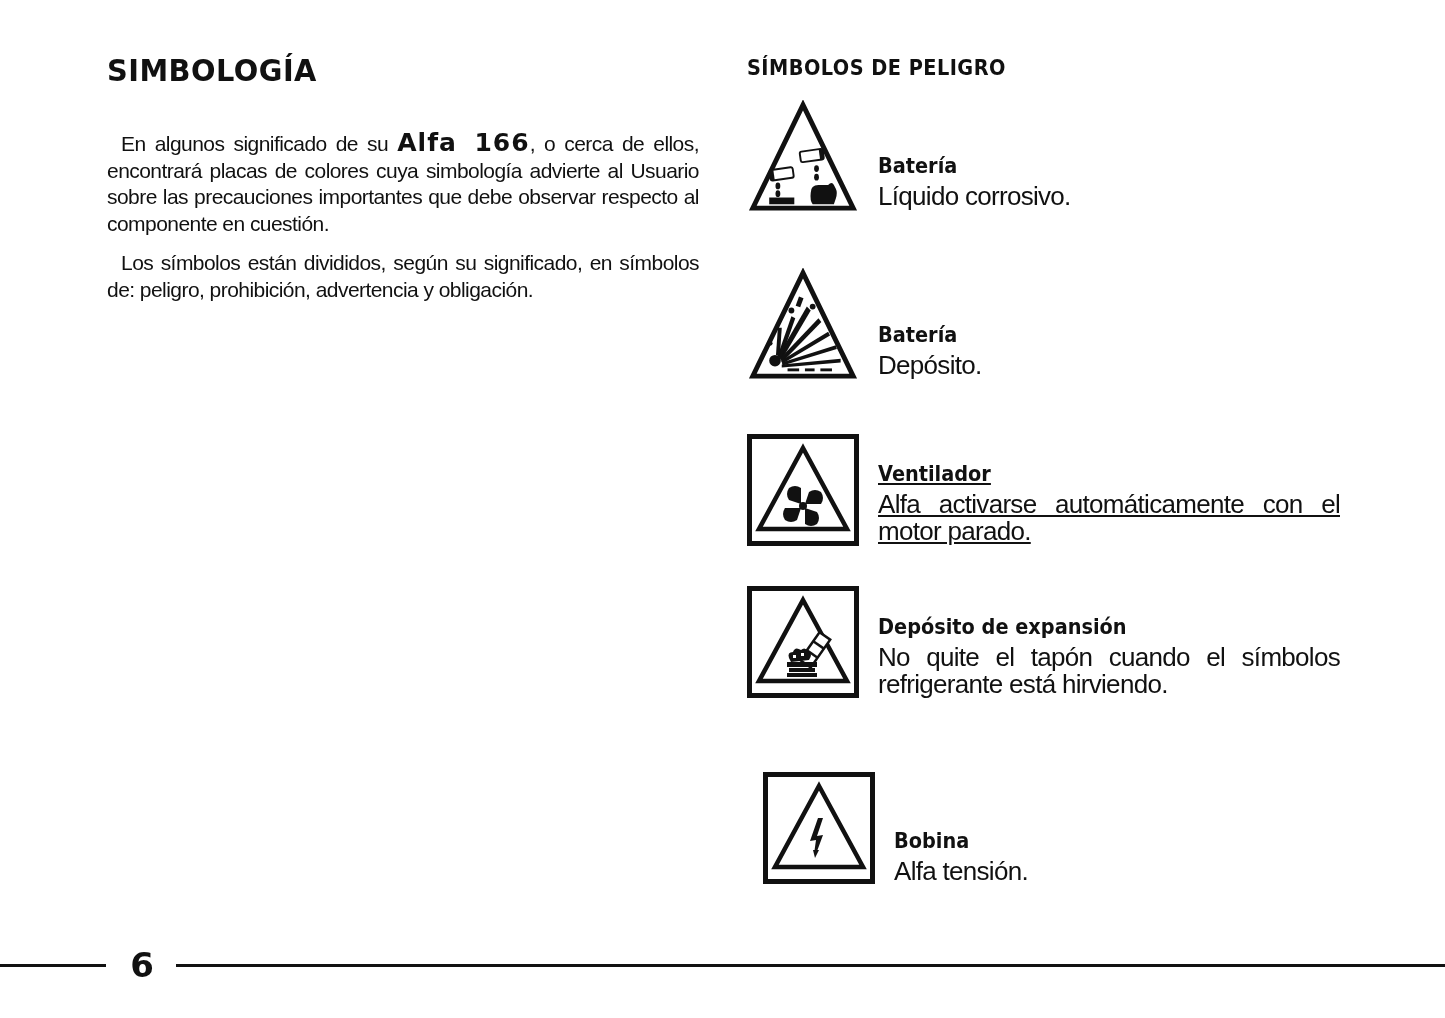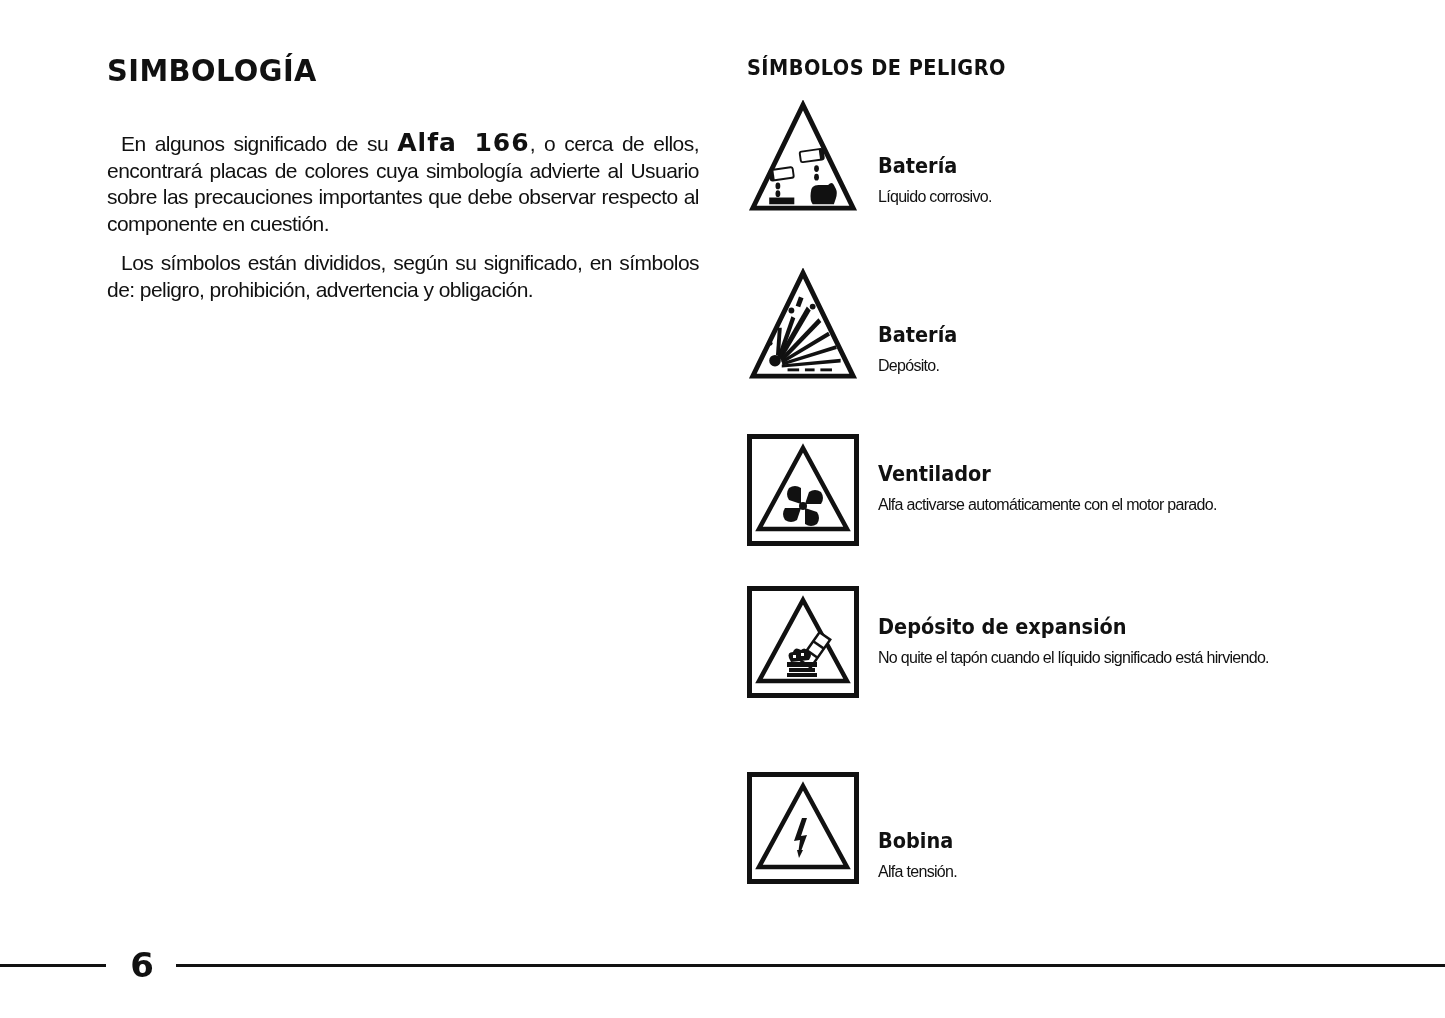--- a/index.html
+++ b/index.html
@@ -91,21 +91,21 @@
       font-weight: bold;
       font-size: 21px;
       line-height: 28px;
       transform: scaleX(0.92);
       transform-origin: left top;
       white-space: nowrap;
     }
     .symbol-desc {
       margin: 3px 0 0 0;
       font-family: "Liberation Sans", sans-serif;
-      font-size: 16px;
+      font-size: 26px;
       line-height: 27px;
       letter-spacing: -0.7px;
       text-align: justify;
     }
     .footer-rule-left {
       position: absolute;
       left: 0;
       top: 964px;
       width: 106px;
       height: 3px;
@@ -211,21 +211,21 @@
       <polygon points="56,14 100,95 12,95" fill="none" stroke="#111" stroke-width="4.5" stroke-linejoin="miter"></polygon>
       <g fill="#111" transform="translate(56 72)">
         <path d="M-2 -2 L-2 -18 Q-8 -22 -14 -18 Q-18 -12 -14 -6 Z"></path>
         <path d="M2 -2 L18 -2 Q22 -8 18 -14 Q12 -18 6 -14 Z"></path>
         <path d="M2 2 L2 18 Q8 22 14 18 Q18 12 14 6 Z"></path>
         <path d="M-2 2 L-18 2 Q-22 8 -18 14 Q-12 18 -6 14 Z"></path>
         <circle cx="0" cy="0" r="4"></circle>
       </g>
     </svg>
   </div>
-  <div class="symbol-text" style="top:26px;">
+  <div class="symbol-text" style="top:26px;text-decoration:underline;">
     <p class="symbol-name">Ventilador</p>
     <p class="symbol-desc">Alfa activarse automáticamente con el motor parado.</p>
   </div>
 </div>
 
 <div class="symbol-row" style="top:586px;">
   <div class="symbol-icon">
     <svg viewBox="0 0 112 112">
       <rect x="2.5" y="2.5" width="107" height="107" fill="none" stroke="#111" stroke-width="5"></rect>
       <polygon points="56,14 100,95 12,95" fill="none" stroke="#111" stroke-width="4.5" stroke-linejoin="miter"></polygon>
@@ -239,25 +239,25 @@
         <rect x="40" y="76" width="30" height="5"></rect>
         <rect x="42" y="82" width="26" height="4"></rect>
         <rect x="40" y="87" width="30" height="4"></rect>
         <rect x="46" y="69" width="3" height="3" fill="#fff"></rect>
         <rect x="54" y="67" width="3" height="3" fill="#fff"></rect>
       </g>
     </svg>
   </div>
   <div class="symbol-text" style="top:27px;">
     <p class="symbol-name">Depósito de expansión</p>
-    <p class="symbol-desc">No quite el tapón cuando el líquido significado está hirviendo.</p>
-  </div>
-</div>
-
-<div class="symbol-row" style="top:772px;">
+    <p class="symbol-desc">No quite el tapón cuando el símbolos refrigerante está hirviendo.</p>
+  </div>
+</div>
+
+<div class="symbol-row" style="top:772px;margin-left:16px;">
   <div class="symbol-icon">
     <svg viewBox="0 0 112 112">
       <rect x="2.5" y="2.5" width="107" height="107" fill="none" stroke="#111" stroke-width="5"></rect>
       <polygon points="56,14 100,95 12,95" fill="none" stroke="#111" stroke-width="4.5" stroke-linejoin="miter"></polygon>
       <path d="M55 46 L60 46 L54 64 L60 63 L53 82 L51 82 L53 68 L47 69 Z" fill="#111"></path>
       <polygon points="50,78 56,78 52,86" fill="#111"></polygon>
     </svg>
   </div>
   <div class="symbol-text" style="top:55px;">
     <p class="symbol-name">Bobina</p>

